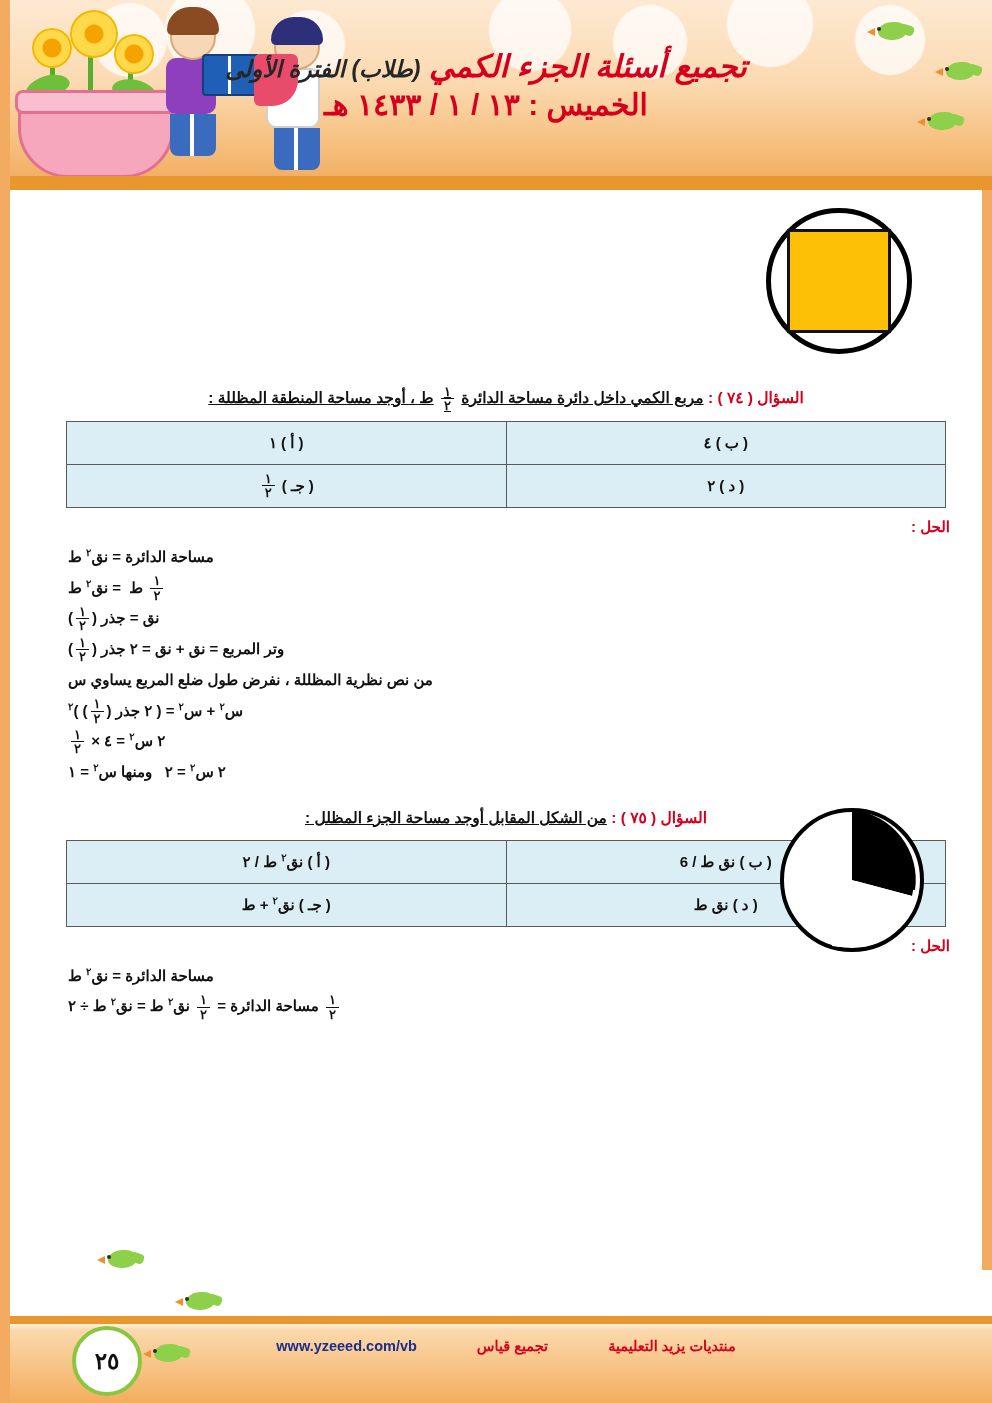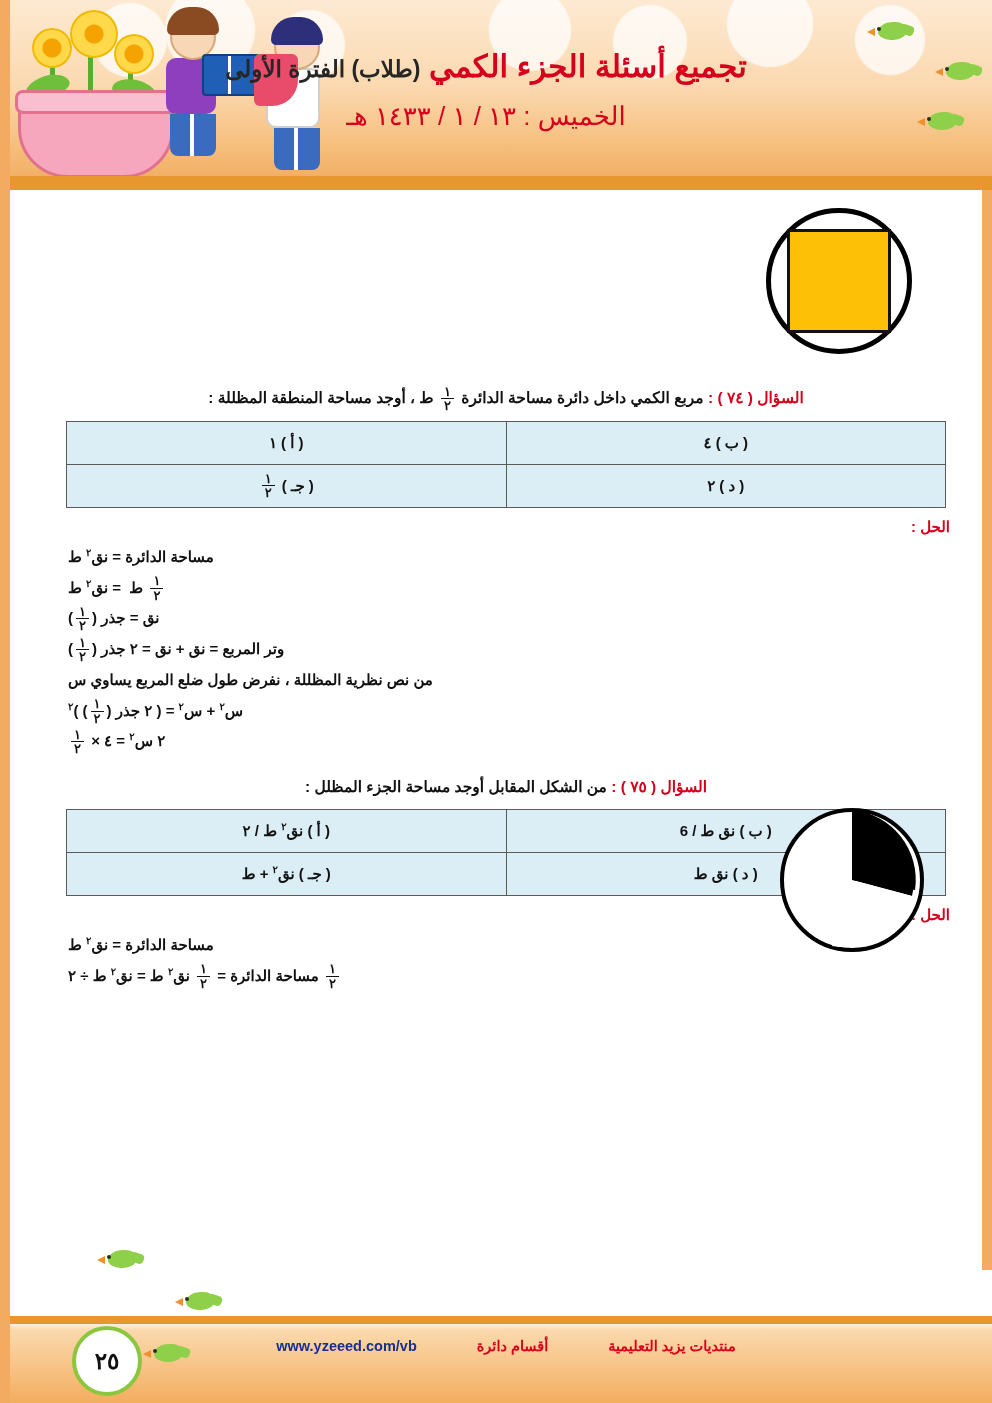--- a/index.html
+++ b/index.html
@@ -62,29 +62,29 @@
     padding-right: 40px;
     box-sizing: border-box;
   }
   .title-main {
     font-size: 31px;
     font-weight: bold;
     color: #d6001c;
     letter-spacing: 0px;
     line-height: 1.25;
     direction: rtl;
+    font-style: italic;
   }
   .title-main .small {
     font-size: 23px;
     color: #262626;
   }
   .title-date {
-    margin-top: 14px;
-    font-size: 26px;
-    font-weight: normal;
+    font-size: 30px;
+    font-weight: bold;
     color: #d6001c;
     direction: rtl;
   }
 
   
   .kids-art {
     position: absolute;
     top: 2px;
     left: 6px;
     width: 345px;
@@ -249,21 +249,21 @@
   }
 
   .q-line {
     color: #d6001c;
     font-weight: bold;
     font-size: 15.5px;
     margin: 16px 0 8px 0;
     text-align: center;
     line-height: 1.8;
   }
-  .q-line .black { color: #111; }
+  .q-line .black { color: #111; text-decoration: underline; }
 
   table.choices {
     width: 880px;
     margin: 0 auto 4px auto;
     border-collapse: collapse;
     background: #dceef5;
     table-layout: fixed;
   }
   table.choices td {
     border: 1px solid #5a5a5a;
@@ -495,20 +495,23 @@
     <div class="sol-line">
       وتر المربع = نق + نق = ٢ جذر (<span class="frac"><span class="num">١</span><span class="den">٢</span></span>)
     </div>
     <div class="sol-line">من نص نظرية المظللة ، نفرض طول ضلع المربع يساوي س</div>
     <div class="sol-line">
       س<sup class="exp">٢</sup> + س<sup class="exp">٢</sup> = ( ٢ جذر (<span class="frac"><span class="num">١</span><span class="den">٢</span></span>) )<sup class="exp">٢</sup>
     </div>
     <div class="sol-line">
       ٢ س<sup class="exp">٢</sup> = ٤ × <span class="frac"><span class="num">١</span><span class="den">٢</span></span>
     </div>
+    <div class="sol-line">
+      ٢ س<sup class="exp">٢</sup> = ٢ &nbsp; ومنها س<sup class="exp">٢</sup> = ١
+    </div>
 
     <div class="figure-shaded-circle">
       <svg width="160" height="160" viewBox="0 0 160 160">
         <circle cx="80" cy="80" r="70" fill="#ffffff" stroke="#000000" stroke-width="4"></circle>
         <path d="M80 80 L80 10 A70 70 0 0 1 140 96 Z" fill="#000000"></path>
         <path d="M80 80 L140 96 A70 70 0 0 1 60 146 Z" fill="#ffffff"></path>
         <path d="M80 80 L80 10 A70 70 0 0 1 143 90 L80 80 Z" fill="#000000"></path>
       </svg>
     </div>
 
@@ -574,18 +577,18 @@
       <div class="bd"></div>
         <div class="bk"></div>
         <div class="ey"></div>
         <div class="tl"></div>
     </div>
 
     <div class="page-number">٢٥</div>
 
     <div class="footer-row">
       <div class="footer-item">منتديات يزيد التعليمية</div>
-      <div class="footer-item">أقسام دائرة</div>
+      <div class="footer-item">تجميع قياس</div>
       <div class="footer-item url">www.yzeeed.com/vb</div>
     </div>
   </div>
 
 </div>
 
 </body></html>

